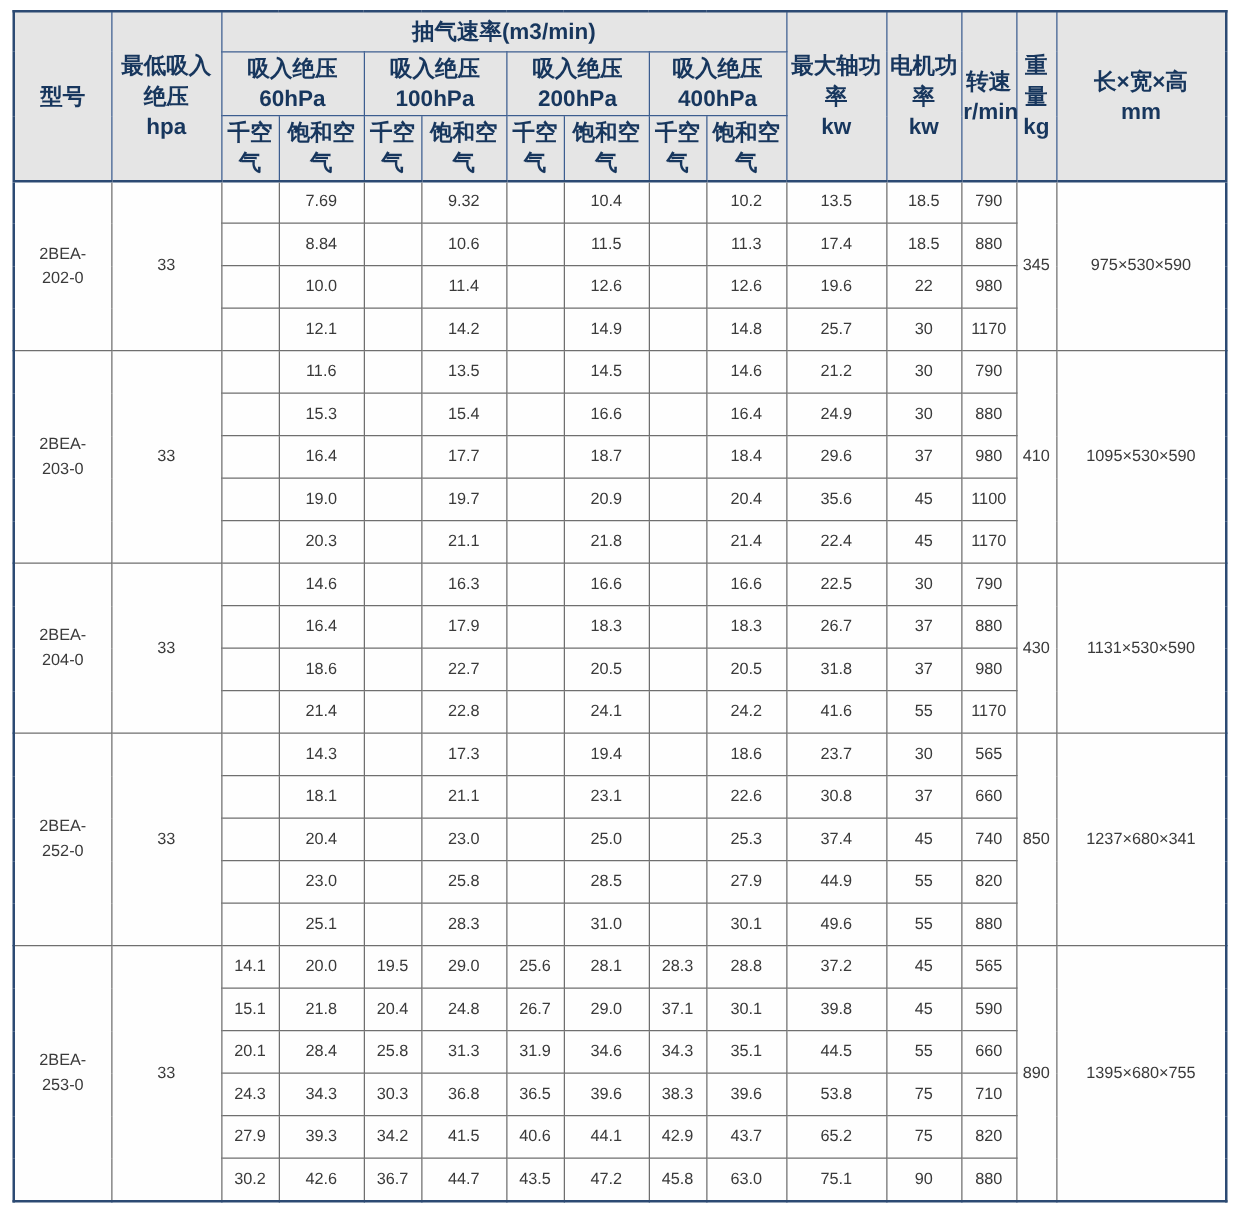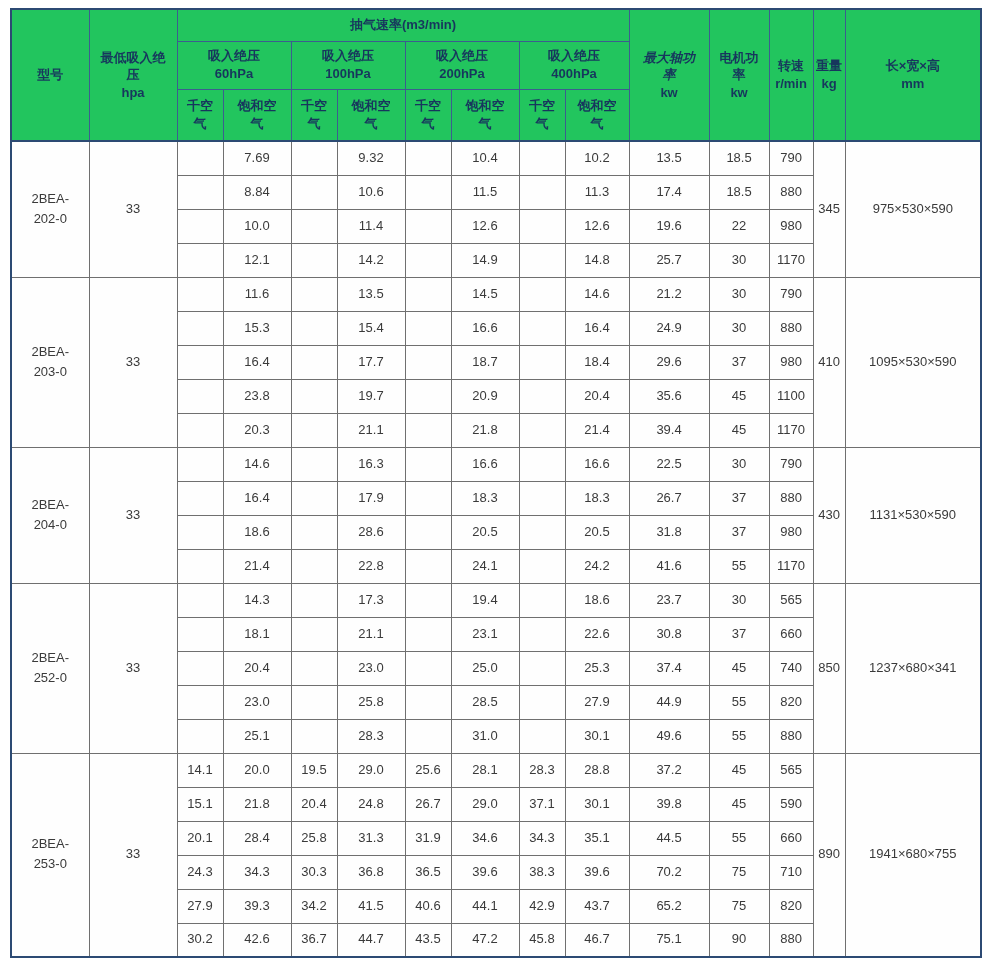--- a/index.html
+++ b/index.html
@@ -9,24 +9,24 @@
     -webkit-font-smoothing:antialiased;
   }
   .page { padding:8px 10px 10px 10px; }
   table.spec {
     border-collapse:collapse;
     table-layout:fixed;
     width:970px;
     border:2px solid #2c4a73;
   }
   thead th {
-    background:#22c55e;
+    background:#e5e5e5;
     color:#17365d;
     font-weight:bold;
-    font-size:13px;
+    font-size:18px;
     vertical-align:middle;
     border:1px solid #3c5d8f;
     padding:1px;
     line-height:1.35;
   }
   thead tr.h1 { height:32px; }
   thead tr.h2 { height:48px; }
   thead tr.h3 { height:52px; }
   thead tr.h3 th, thead th[rowspan] { border-bottom:2px solid #2c4a73; }
   tbody td {
@@ -36,21 +36,21 @@
     text-align:center;
     vertical-align:middle;
     border:1px solid #6f6f6f;
     padding:0 2px;
     line-height:1.3;
   }
   tbody tr { height:34px; }
   
   .w2 { display:inline-block; max-width:2.4em; }
   .w3 { display:inline-block; max-width:3.4em; }
-  .w4 { display:inline-block; max-width:4.4em;font-style:italic; }
+  .w4 { display:inline-block; max-width:4.4em; }
   .w5 { display:inline-block; max-width:5.4em; }
   .model-cell div { margin:3px 0; }
 </style>
 </head>
 <body>
 
 <div class="page">
   <table class="spec">
     <colgroup>
       <col style="width:78px">
@@ -228,41 +228,41 @@
           <td></td>
           <td>18.7</td>
           <td></td>
           <td>18.4</td>
           <td>29.6</td>
           <td>37</td>
           <td>980</td>
         </tr>
         <tr>
           <td></td>
-          <td>23.8</td>
+          <td>19.0</td>
           <td></td>
           <td>19.7</td>
           <td></td>
           <td>20.9</td>
           <td></td>
           <td>20.4</td>
           <td>35.6</td>
           <td>45</td>
           <td>1100</td>
         </tr>
         <tr>
           <td></td>
           <td>20.3</td>
           <td></td>
           <td>21.1</td>
           <td></td>
           <td>21.8</td>
           <td></td>
           <td>21.4</td>
-          <td>39.4</td>
+          <td>22.4</td>
           <td>45</td>
           <td>1170</td>
         </tr>
         <tr>
           <td rowspan="4" class="model-cell">
             <div>2BEA-</div>
             <div>204-0</div>
           </td>
           <td rowspan="4">33</td>
           <td></td>
@@ -289,21 +289,21 @@
           <td></td>
           <td>18.3</td>
           <td>26.7</td>
           <td>37</td>
           <td>880</td>
         </tr>
         <tr>
           <td></td>
           <td>18.6</td>
           <td></td>
-          <td>28.6</td>
+          <td>22.7</td>
           <td></td>
           <td>20.5</td>
           <td></td>
           <td>20.5</td>
           <td>31.8</td>
           <td>37</td>
           <td>980</td>
         </tr>
         <tr>
           <td></td>
@@ -401,21 +401,21 @@
           <td>19.5</td>
           <td>29.0</td>
           <td>25.6</td>
           <td>28.1</td>
           <td>28.3</td>
           <td>28.8</td>
           <td>37.2</td>
           <td>45</td>
           <td>565</td>
           <td rowspan="6">890</td>
-          <td rowspan="6">1941×680×755</td>
+          <td rowspan="6">1395×680×755</td>
         </tr>
         <tr>
           <td>15.1</td>
           <td>21.8</td>
           <td>20.4</td>
           <td>24.8</td>
           <td>26.7</td>
           <td>29.0</td>
           <td>37.1</td>
           <td>30.1</td>
@@ -438,21 +438,21 @@
         </tr>
         <tr>
           <td>24.3</td>
           <td>34.3</td>
           <td>30.3</td>
           <td>36.8</td>
           <td>36.5</td>
           <td>39.6</td>
           <td>38.3</td>
           <td>39.6</td>
-          <td>70.2</td>
+          <td>53.8</td>
           <td>75</td>
           <td>710</td>
         </tr>
         <tr>
           <td>27.9</td>
           <td>39.3</td>
           <td>34.2</td>
           <td>41.5</td>
           <td>40.6</td>
           <td>44.1</td>
@@ -463,20 +463,20 @@
           <td>820</td>
         </tr>
         <tr>
           <td>30.2</td>
           <td>42.6</td>
           <td>36.7</td>
           <td>44.7</td>
           <td>43.5</td>
           <td>47.2</td>
           <td>45.8</td>
-          <td>46.7</td>
+          <td>63.0</td>
           <td>75.1</td>
           <td>90</td>
           <td>880</td>
         </tr>
       </tbody>
   </table>
 </div>
 
 </body></html>

